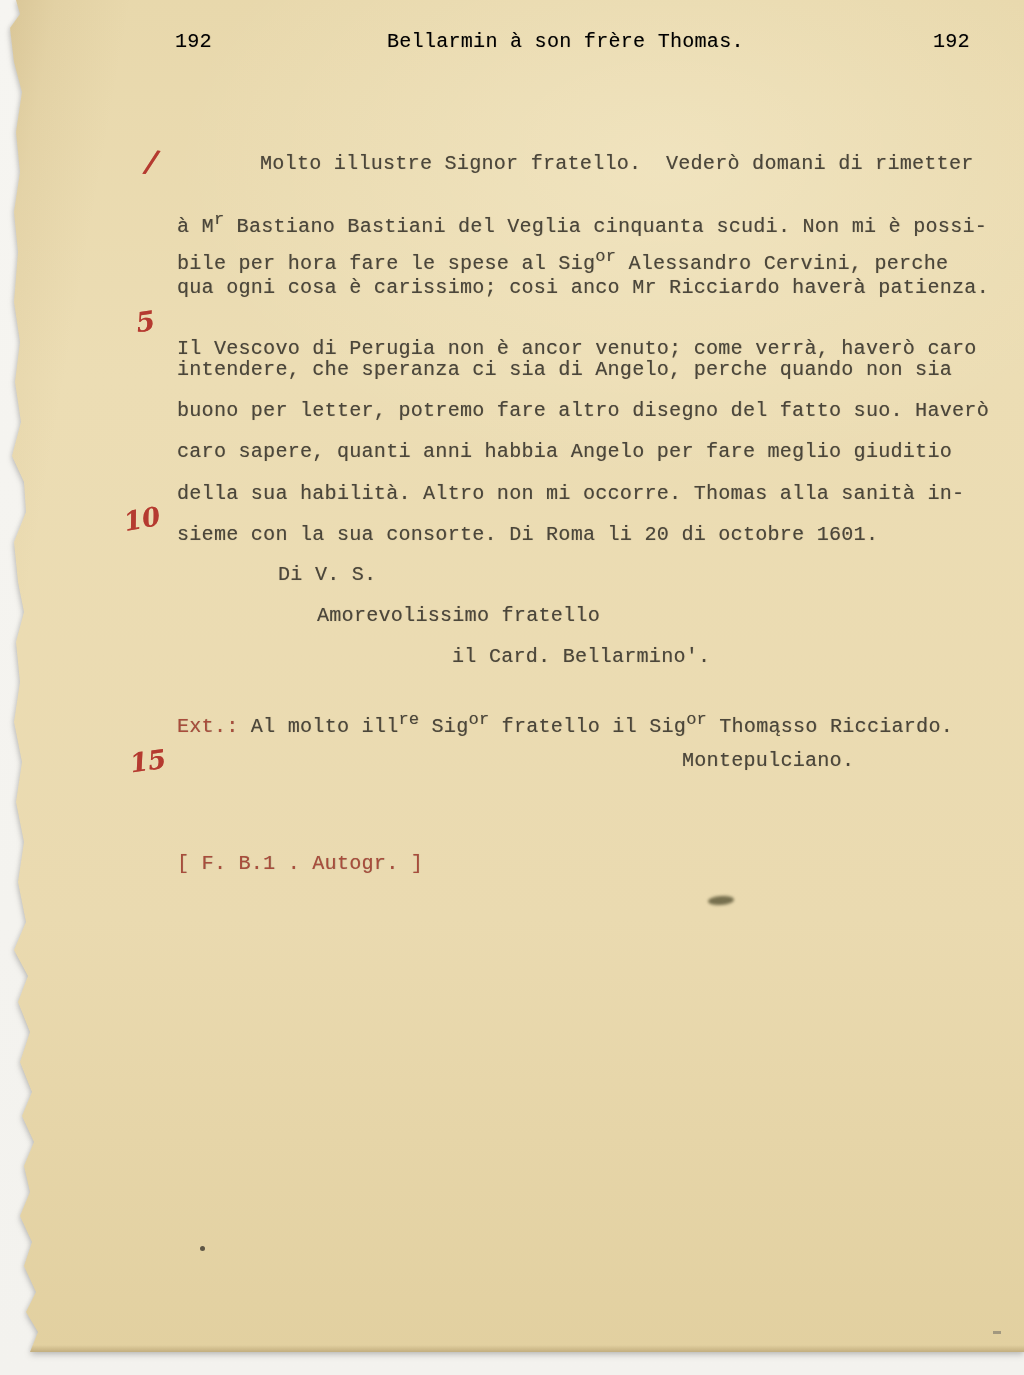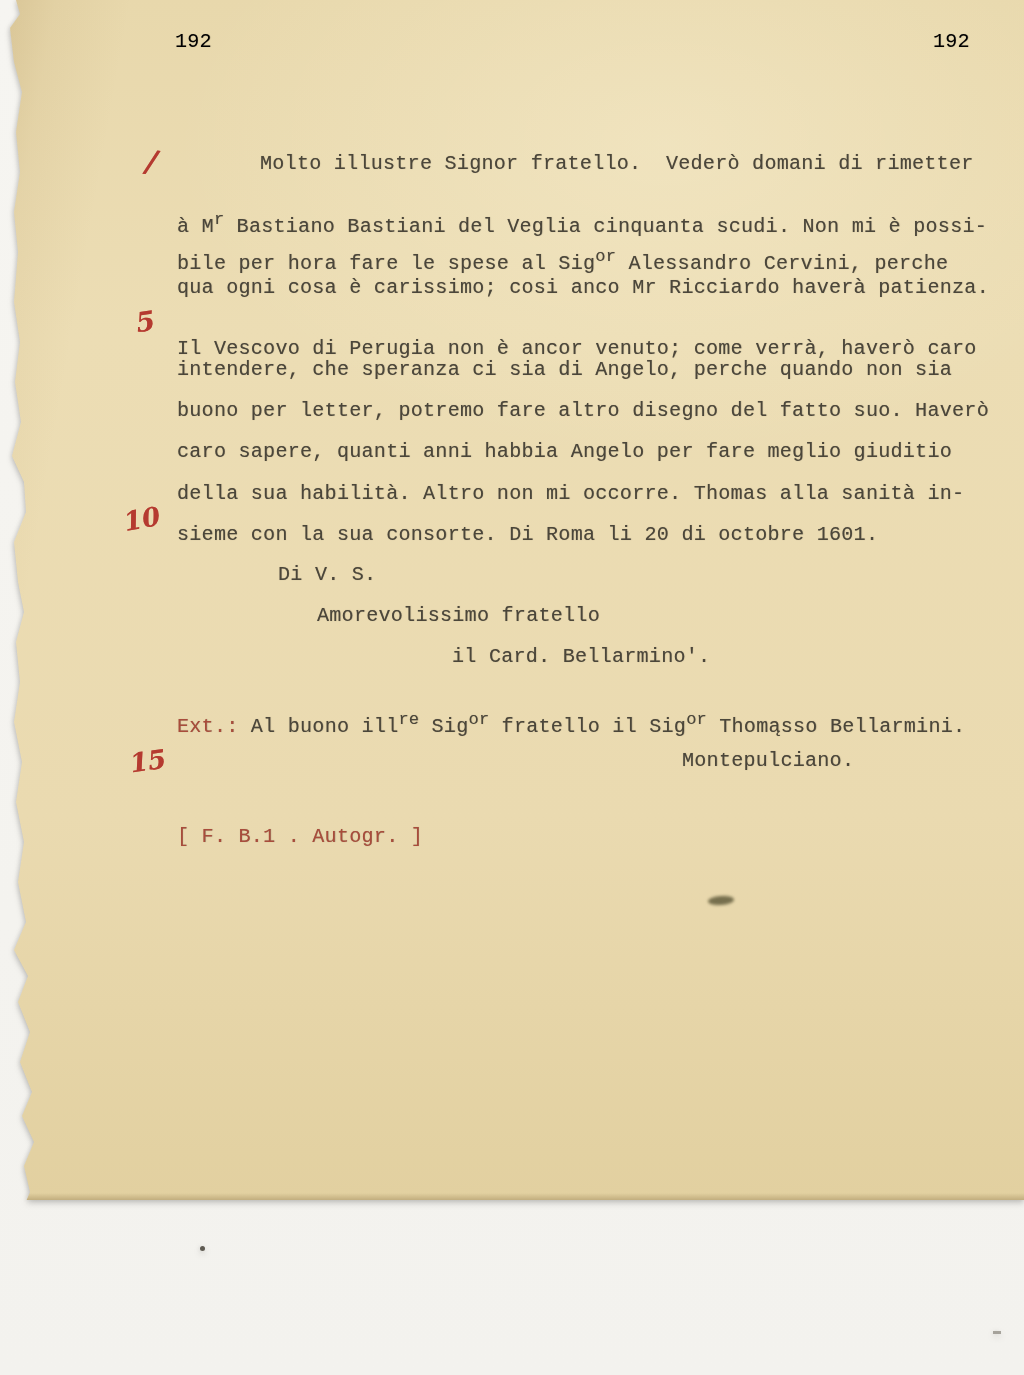--- a/index.html
+++ b/index.html
@@ -6,21 +6,21 @@
   body{
     width:1024px;height:1375px;position:relative;overflow:hidden;
     background:linear-gradient(to bottom,#f6f5f1 0%,#f3f2ee 100%);
     font-family:"Liberation Mono","DejaVu Sans Mono",monospace;
   }
   .paper-wrap{
     position:absolute;left:0;top:0;width:1024px;height:1352px;
     filter:drop-shadow(0 3px 3px rgba(0,0,0,0.18)) drop-shadow(-1px 0 2px rgba(0,0,0,0.10));
   }
   .paper{
-    position:absolute;left:0;top:0;width:1024px;height:1200px;
+    position:absolute;left:0;top:0;width:1024px;height:1352px;
     background:
       radial-gradient(ellipse 700px 450px at 65% 12%, rgba(255,248,224,0.30), transparent 70%),
       linear-gradient(100deg, rgba(150,115,55,0.20) 0px, rgba(150,115,55,0.07) 55px, transparent 130px),
       linear-gradient(to bottom,#e8d8ac 0%,#ecddb4 28%,#eadab0 68%,#e2d0a0 100%);
     clip-path:polygon(
       16px 0px, 1024px 0px, 1024px 1352px, 30px 1352px,
       38px 1332px, 26px 1312px, 36px 1292px, 24px 1266px, 32px 1242px,
       20px 1216px, 30px 1192px, 24px 1166px, 34px 1142px, 22px 1116px,
       32px 1092px, 20px 1062px, 30px 1032px, 18px 1002px, 28px 976px,
       14px 950px, 26px 922px, 18px 882px, 24px 842px, 16px 802px,
@@ -62,20 +62,21 @@
   }
 </style>
 </head>
 <body>
 
 <div class="paper-wrap">
   <div class="paper">
 
     <div class="tline" style="left:175px;top:29px">192</div>
 
+    <div class="tline" style="left:387px;top:29px">Bellarmin à son frère Thomas.</div>
 
     <div class="tline" style="left:933px;top:29px">192</div>
 
 
     <div id="marks">
         <div class="hmark" style="left: 146px; top: 144px; font-size: 30px; color: rgb(181, 58, 48); transform: rotate(6deg);">/</div>
         <div class="hmark" style="left: 136px; top: 306px; font-size: 27px; color: rgb(181, 58, 48); transform: rotate(-8deg);">5</div>
         <div class="hmark" style="left: 124px; top: 504px; font-size: 26px; color: rgb(181, 58, 48); transform: rotate(-10deg);">10</div>
         <div class="hmark" style="left: 130px; top: 746px; font-size: 26px; color: rgb(181, 58, 48); transform: rotate(-8deg);">15</div>
       </div>
@@ -87,22 +88,22 @@
         <div class="tline" style="left: 177px; top: 275px; color: rgb(75, 70, 58);"><span>qua ogni cosa è carissimo; cosi anco Mr Ricciardo haverà patienza.</span></div>
         <div class="tline" style="left: 177px; top: 336px; color: rgb(75, 70, 58);"><span>Il Vescovo di Perugia non è ancor venuto; come verrà, haverò caro</span></div>
         <div class="tline" style="left: 177px; top: 357px; color: rgb(75, 70, 58);"><span>intendere, che speranza ci sia di Angelo, perche quando non sia</span></div>
         <div class="tline" style="left: 177px; top: 398px; color: rgb(75, 70, 58);"><span>buono per letter, potremo fare altro disegno del fatto suo. Haverò</span></div>
         <div class="tline" style="left: 177px; top: 439px; color: rgb(75, 70, 58);"><span>caro sapere, quanti anni habbia Angelo per fare meglio giuditio</span></div>
         <div class="tline" style="left: 177px; top: 481px; color: rgb(75, 70, 58);"><span>della sua habilità. Altro non mi occorre. Thomas alla sanità in-</span></div>
         <div class="tline" style="left: 177px; top: 522px; color: rgb(75, 70, 58);"><span>sieme con la sua consorte. Di Roma li 20 di octobre 1601.</span></div>
         <div class="tline" style="left: 278px; top: 562px; color: rgb(75, 70, 58);"><span>Di V. S.</span></div>
         <div class="tline" style="left: 317px; top: 603px; color: rgb(75, 70, 58);"><span>Amorevolissimo fratello</span></div>
         <div class="tline" style="left: 452px; top: 644px; color: rgb(75, 70, 58);"><span>il Card. Bellarmino'.</span></div>
-        <div class="tline" style="left: 177px; top: 707px; color: rgb(75, 70, 58);"><span style="color: rgb(169, 76, 59);">Ext.:</span><span> Al buono ill</span><span class="sup">re</span><span> Sig</span><span class="sup">or</span><span> fratello il Sig</span><span class="sup">or</span><span> Thomąsso Bellarmini.</span></div>
+        <div class="tline" style="left: 177px; top: 707px; color: rgb(75, 70, 58);"><span style="color: rgb(169, 76, 59);">Ext.:</span><span> Al molto ill</span><span class="sup">re</span><span> Sig</span><span class="sup">or</span><span> fratello il Sig</span><span class="sup">or</span><span> Thomąsso Ricciardo.</span></div>
         <div class="tline" style="left: 682px; top: 748px; color: rgb(75, 70, 58);"><span>Montepulciano.</span></div>
-        <div class="tline" style="left: 177px; top: 824px; color: rgb(75, 70, 58);"><span style="color: rgb(169, 76, 59);">[ F. B.1 . Autogr. ]</span></div>
+        <div class="tline" style="left: 177px; top: 851px; color: rgb(75, 70, 58);"><span style="color: rgb(169, 76, 59);">[ F. B.1 . Autogr. ]</span></div>
       </div>
 
     <div class="smudge"></div>
     <div class="speck-dot"></div>
     <div class="speck-dash"></div>
   </div>
 </div>
 
 </body></html>

